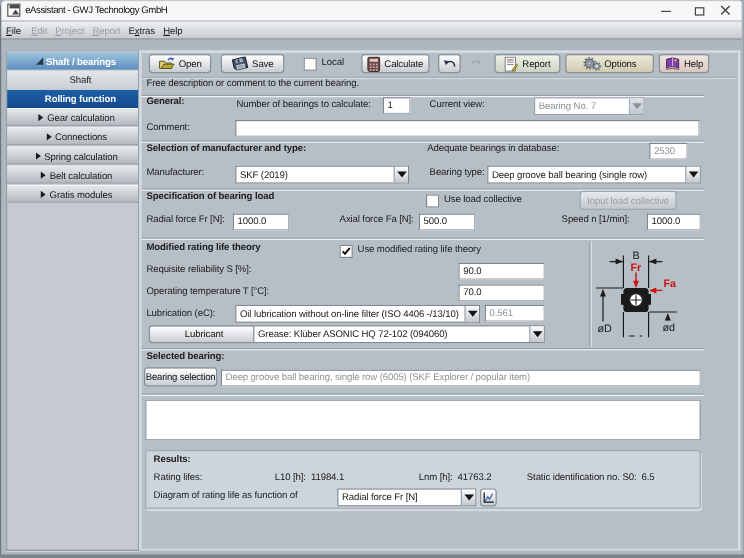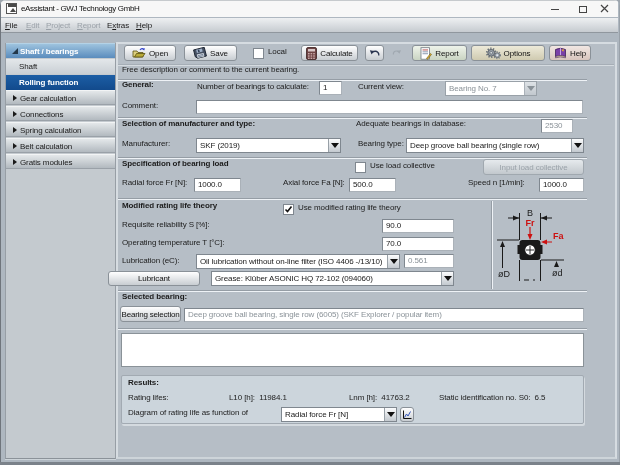--- a/index.html
+++ b/index.html
@@ -16,21 +16,21 @@
 .winbtn { color:#444; }
 
 #menubar { left:1px; top:18px; width:617px; height:15px;
   background:linear-gradient(#eef0f2,#c6cbd0); border-bottom:1px solid #90979e; }
 .menuitem { position:absolute; top:21px; font-size:8px; }
 .menuitem u { text-decoration-thickness:1px; }
 .mgray { color:#9aa1a8; }
 
 #sidebar { left:5px; top:43px; width:111px; height:416px; background:#c4cacf;
   border:1px solid #979ea5; border-bottom-color:#8b9299; box-shadow:0 1px 0 #cdd4d9; }
-.acc { position:absolute; left:0; width:109px; height:15px; line-height:15px; white-space:nowrap; font-size:8px; }
+.acc { position:absolute; left:0; width:109px; height:15px; line-height:15px; white-space:nowrap; font-size:8px;text-align:center; }
 .acc-blue { background:linear-gradient(#9ec3de,#5a8cbd); color:#fff; font-weight:bold; border-top:1px solid #b4d2e6; }
 .acc-sel { background:linear-gradient(#1c5ea5,#124a8c); color:#fff; font-weight:bold; }
 .acc-gray { background:linear-gradient(#e4e8ea,#b2b9bf); border-top:1px solid #f2f4f5; border-bottom:1px solid #9aa1a8;}
 .acc-sub { background:linear-gradient(#e3e7ea,#c9cfd4); }
 .tri-r { display:inline-block; width:0; height:0; border-top:3px solid transparent; border-bottom:3px solid transparent; border-left:4px solid #1a1a1a; margin:0 3px 0 7px; vertical-align:0px; }
 .tri-d { display:inline-block; width:0; height:0; border-left:6px solid transparent; border-bottom:6px solid #24384a; margin:0 2px 0 6px; vertical-align:0px; }
 
 #mainpanel { left:116px; top:42px; width:501px; height:417px; background:#b6bec6;
   border:2px solid #d6dce1; border-bottom-color:#cdd4d9; }
 
@@ -195,21 +195,21 @@
 <div class="lbl" style="left:358px;top:141px">Bearing type:</div>
 <div class="combo" style="left:406px;top:138px;width:178px">
     <span class="txt">Deep groove ball bearing (single row)</span>
     <span class="ab"></span>
   </div>
 <div class="sep" style="top:157px"></div>
 
 <div class="lbl b" style="left:122px;top:161px">Specification of bearing load</div>
 <div class="cb" style="left:355px;top:162px"></div>
 <div class="lbl" style="left:370px;top:163px">Use load collective</div>
-<div class="btn btn-dis" style="left:483px;top:159px;width:101px">Input load collective</div>
+<div class="btn btn-dis" style="left:483px;top:159px;width:81px">Input load collective</div>
 <div class="lbl" style="left:122px;top:180px">Radial force Fr [N]:</div>
 <div class="inp" style="left:194px;top:178px;width:47px">1000.0</div>
 <div class="lbl" style="left:283px;top:180px">Axial force Fa [N]:</div>
 <div class="inp" style="left:349px;top:178px;width:47px">500.0</div>
 <div class="lbl" style="left:468px;top:180px">Speed n [1/min]:</div>
 <div class="inp" style="left:539px;top:178px;width:45px">1000.0</div>
 <div class="sep" style="top:198px"></div>
 
 <div class="lbl b" style="left:122px;top:203px">Modified rating life theory</div>
 <div class="cb" style="left:283px;top:204px">
@@ -221,21 +221,21 @@
 <div class="lbl" style="left:122px;top:222px">Requisite reliability S [%]:</div>
 <div class="inp" style="left:382px;top:219px;width:72px">90.0</div>
 <div class="lbl" style="left:122px;top:240px">Operating temperature T [°C]:</div>
 <div class="inp" style="left:382px;top:237px;width:72px">70.0</div>
 <div class="lbl" style="left:122px;top:258px">Lubrication (eC):</div>
 <div class="combo" style="left:196px;top:254px;width:204px">
     <span class="txt">Oil lubrication without on-line filter (ISO 4406 -/13/10)</span>
     <span class="ab"></span>
   </div>
 <div class="inp gray" style="left:404px;top:254px;width:50px">0.561</div>
-<div class="btn" style="left:108px;top:271px;width:92px;height:15px">Lubricant</div>
+<div class="btn" style="left:124px;top:271px;width:92px;height:15px">Lubricant</div>
 <div class="combo" style="left:211px;top:271px;width:243px">
     <span class="txt">Grease: Klüber ASONIC HQ 72-102 (094060)</span>
     <span class="ab"></span>
   </div>
 <div class="abs" style="left:491px;top:201px;width:2px;height:88px;border-left:1px solid #959da5;border-right:1px solid #eef2f6;"></div>
 <svg class="abs" style="left:492px;top:200px" width="125" height="90" viewBox="0 0 125 90">
 <g stroke="#1a1a1a" stroke-width="1" fill="none">
 
 <line x1="27.5" y1="13" x2="27.5" y2="40"></line>
 <line x1="48.5" y1="13" x2="48.5" y2="40"></line>

